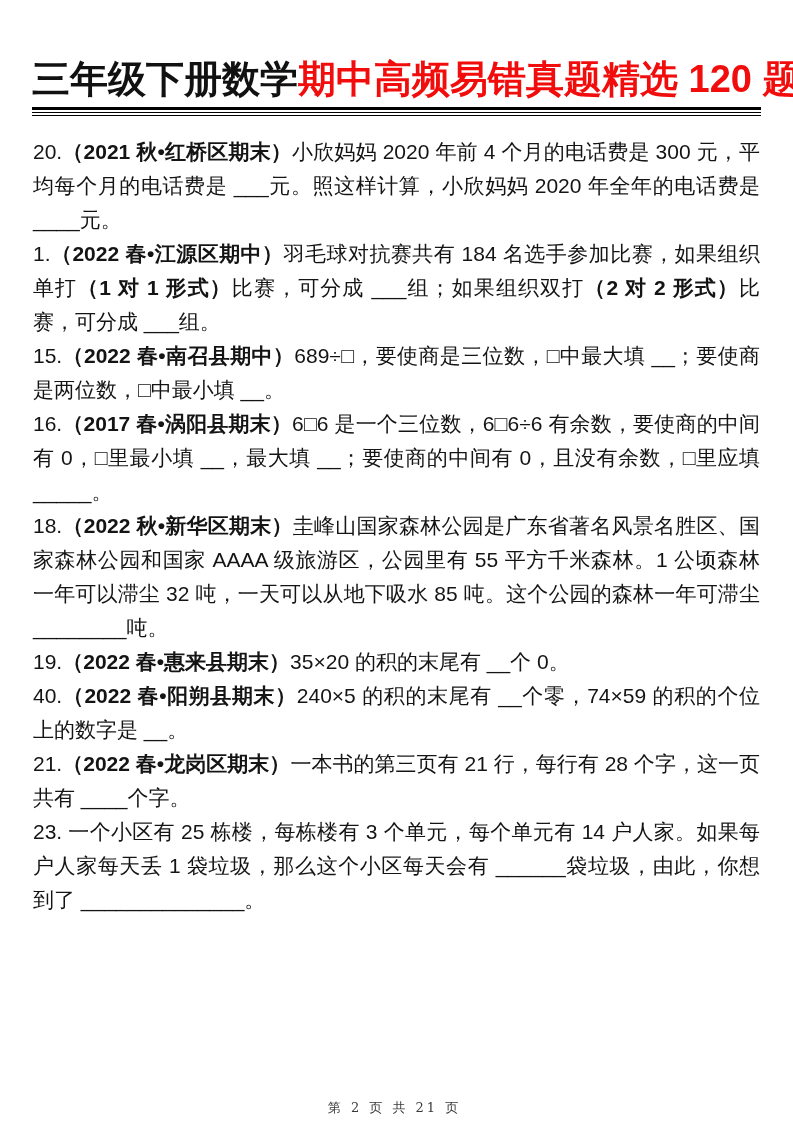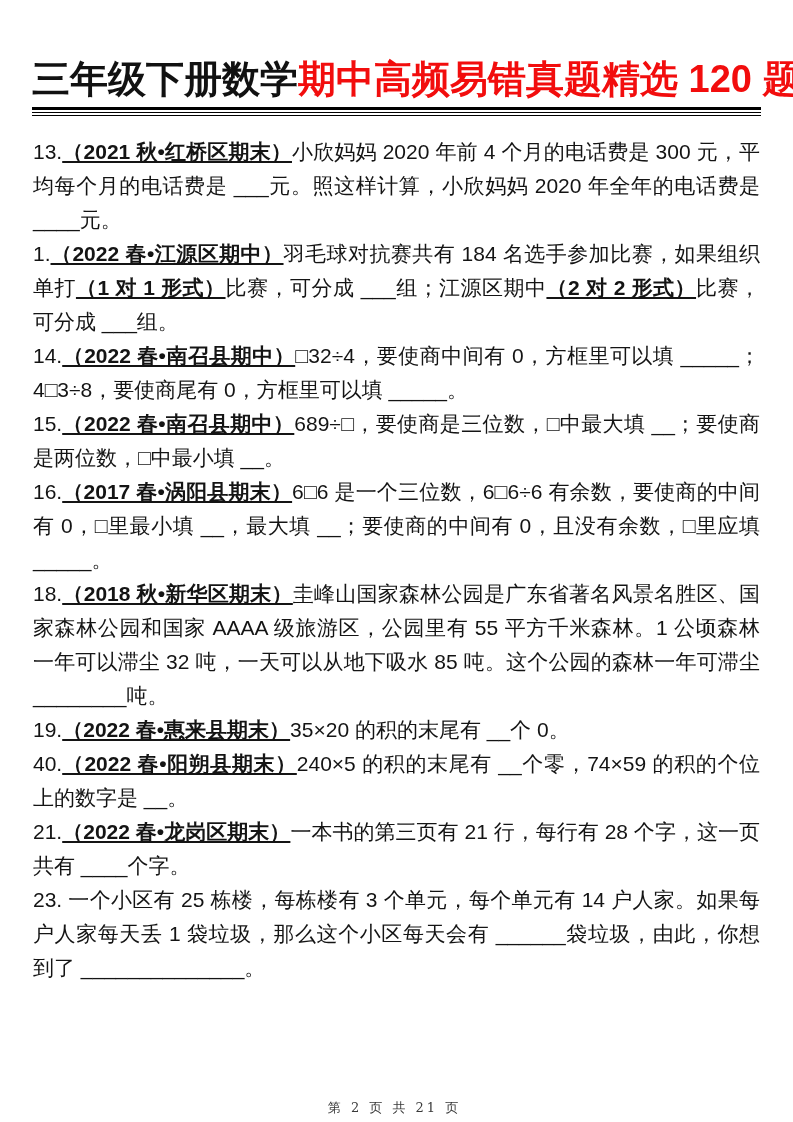--- a/index.html
+++ b/index.html
@@ -30,21 +30,21 @@
   .rule-thin  { height: 1px; background: #000; margin-bottom: 2px; }
   .questions {
     padding: 0 33px;
     margin-top: 19px;
     font-size: 21px;
     line-height: 34px;
     text-align: justify;
     color: #141414;
   }
   .question { margin: 0; }
-  .bold { font-weight: bold; text-decoration: underline; }
+  .bold { font-weight: bold; }
   .footer {
     position: absolute;
     left: 0; right: 4px;
     bottom: 25px;
     text-align: center;
     font-size: 13px;
     letter-spacing: 3px;
     color: #3a3a3a;
     font-family: "DejaVu Serif", serif;
   }
@@ -59,26 +59,25 @@
       <span class="t-black">三年级下册数学</span><span class="t-red">期中高频易错真题精选 120 题</span>
     </h1>
     <div class="rule">
       <div class="rule-thick"></div>
       <div class="rule-thin"></div>
       <div class="rule-thin"></div>
     </div>
   </header>
 
   <main class="questions">
-      <p class="question"><span>13.</span><span class="bold">（2021 秋•红桥区期末）</span><span>小欣妈妈 2020 年前 4 个月的电话费是 300 元，平均每个月的电话费是 ___元。照这样计算，小欣妈妈 2020 年全年的电话费是 ____元。</span></p>
-      <p class="question"><span>1.</span><span class="bold">（2022 春•江源区期中）</span><span>羽毛球对抗赛共有 184 名选手参加比赛，如果组织单打</span><span class="bold">（1 对 1 形式）</span><span>比赛，可分成 ___组；江源区期中</span><span class="bold">（2 对 2 形式）</span><span>比赛，可分成 ___组。</span></p>
-      <p class="question"><span>14.</span><span class="bold">（2022 春•南召县期中）</span><span>□32÷4，要使商中间有 0，方框里可以填 _____；4□3÷8，要使商尾有 0，方框里可以填 _____。</span></p>
+      <p class="question"><span>20.</span><span class="bold">（2021 秋•红桥区期末）</span><span>小欣妈妈 2020 年前 4 个月的电话费是 300 元，平均每个月的电话费是 ___元。照这样计算，小欣妈妈 2020 年全年的电话费是 ____元。</span></p>
+      <p class="question"><span>1.</span><span class="bold">（2022 春•江源区期中）</span><span>羽毛球对抗赛共有 184 名选手参加比赛，如果组织单打</span><span class="bold">（1 对 1 形式）</span><span>比赛，可分成 ___组；如果组织双打</span><span class="bold">（2 对 2 形式）</span><span>比赛，可分成 ___组。</span></p>
       <p class="question"><span>15.</span><span class="bold">（2022 春•南召县期中）</span><span>689÷□，要使商是三位数，□中最大填 __；要使商是两位数，□中最小填 __。</span></p>
       <p class="question"><span>16.</span><span class="bold">（2017 春•涡阳县期末）</span><span>6□6 是一个三位数，6□6÷6 有余数，要使商的中间有 0，□里最小填 __，最大填 __；要使商的中间有 0，且没有余数，□里应填 _____。</span></p>
-      <p class="question"><span>18.</span><span class="bold">（2018 秋•新华区期末）</span><span>圭峰山国家森林公园是广东省著名风景名胜区、国家森林公园和国家 AAAA 级旅游区，公园里有 55 平方千米森林。1 公顷森林一年可以滞尘 32 吨，一天可以从地下吸水 85 吨。这个公园的森林一年可滞尘 ________吨。</span></p>
+      <p class="question"><span>18.</span><span class="bold">（2022 秋•新华区期末）</span><span>圭峰山国家森林公园是广东省著名风景名胜区、国家森林公园和国家 AAAA 级旅游区，公园里有 55 平方千米森林。1 公顷森林一年可以滞尘 32 吨，一天可以从地下吸水 85 吨。这个公园的森林一年可滞尘 ________吨。</span></p>
       <p class="question"><span>19.</span><span class="bold">（2022 春•惠来县期末）</span><span>35×20 的积的末尾有 __个 0。</span></p>
       <p class="question"><span>40.</span><span class="bold">（2022 春•阳朔县期末）</span><span>240×5 的积的末尾有 __个零，74×59 的积的个位上的数字是 __。</span></p>
       <p class="question"><span>21.</span><span class="bold">（2022 春•龙岗区期末）</span><span>一本书的第三页有 21 行，每行有 28 个字，这一页共有 ____个字。</span></p>
       <p class="question"><span>23. </span><span>一个小区有 25 栋楼，每栋楼有 3 个单元，每个单元有 14 户人家。如果每户人家每天丢 1 袋垃圾，那么这个小区每天会有 ______袋垃圾，由此，你想到了 ______________。</span></p>
     </main>
 
   <footer class="footer">第 2 页 共 21 页</footer>
 
 </div>
 

